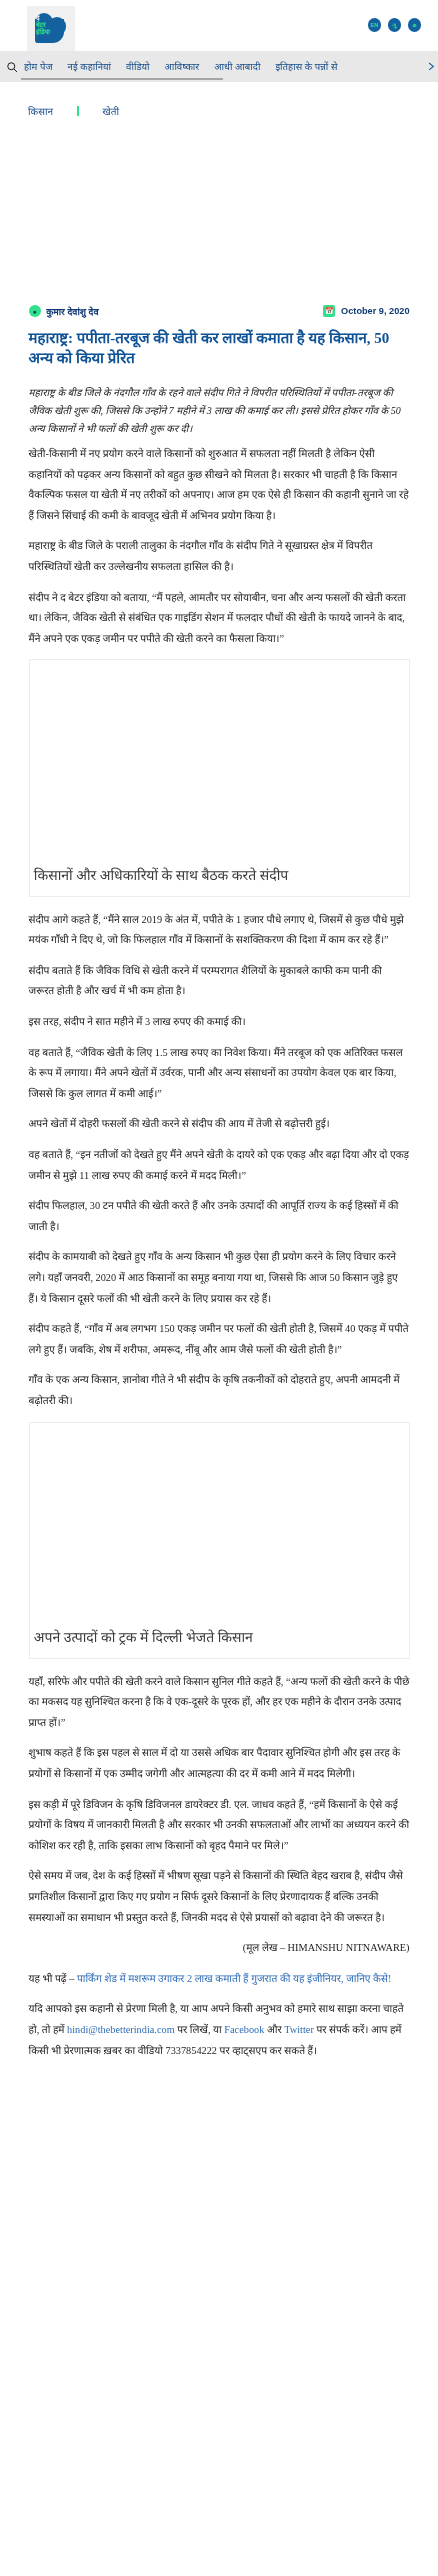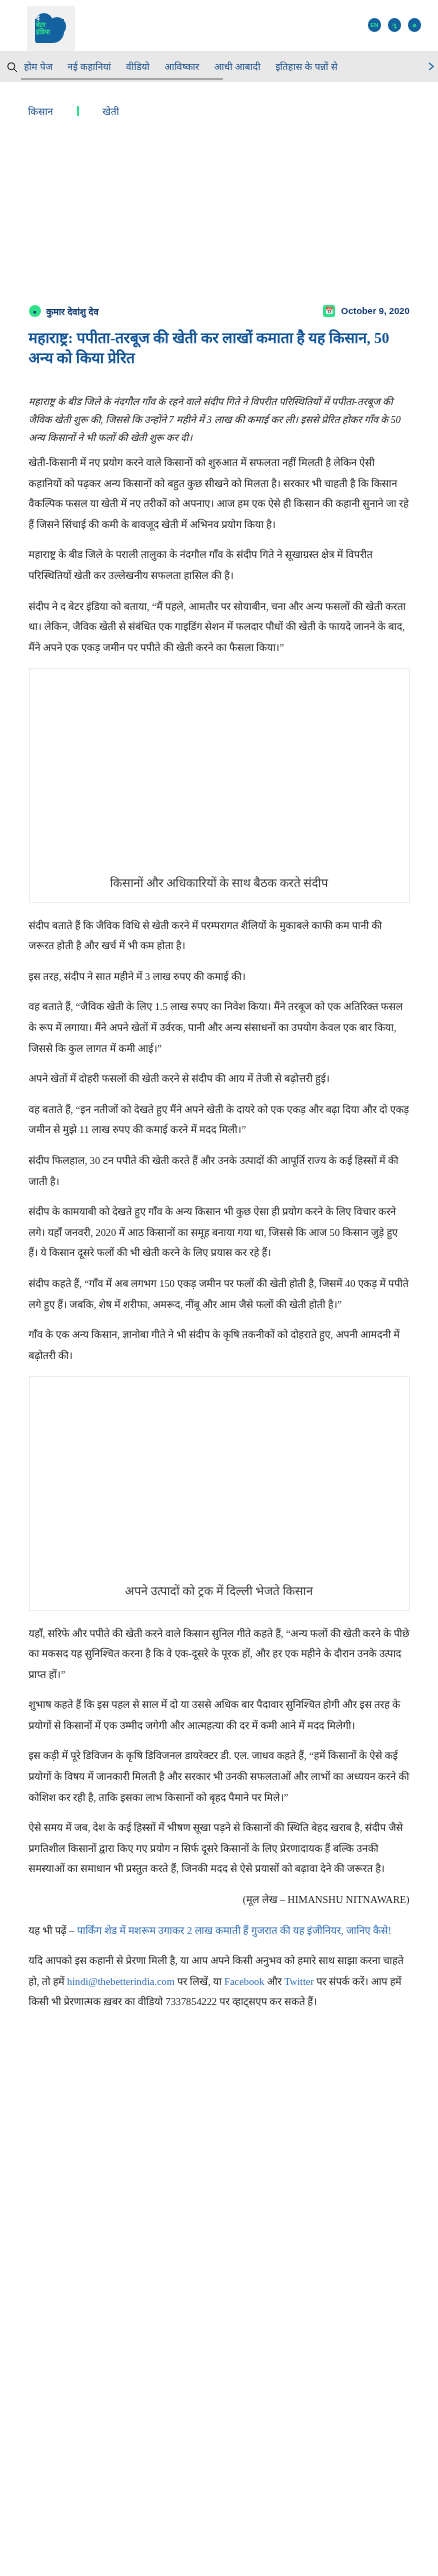--- a/index.html
+++ b/index.html
@@ -166,21 +166,21 @@
     font-family: "Liberation Serif", serif;
     font-size: 15px;
     line-height: 1.33;
     font-weight: 700;
     color: #0f5296;
   }
 
   
   .standfirst {
     width: 381px;
-    margin: 24px auto 0;
+    margin: 15px auto 0;
     font-style: italic;
     font-size: 10px;
     line-height: 1.82;
     color: #222222;
   }
 
   
   .article {
     width: 381px;
     margin: 0 auto;
@@ -201,22 +201,21 @@
     width: 381px;
     border: 0.7px solid #ececec;
     background: #ffffff;
   }
   figure.fig .imgbox {
     width: 100%;
     height: 198px;
     background: #ffffff;
   }
   figure.fig figcaption {
-    text-align: center;
-    font-size: 12px;
+    font-size: 14px;
     color: #3a3a3a;
     padding: 6.4px 4.3px 10px;
     line-height: 1.5;
   }
 
   .fig-tall .imgbox { height: 284px; }
 </style>
 </head>
 <body>
 
@@ -291,20 +290,21 @@
 
   <p>खेती-किसानी में नए प्रयोग करने वाले किसानों को शुरुआत में सफलता नहीं मिलती है लेकिन ऐसी कहानियों को पढ़कर अन्य किसानों को बहुत कुछ सीखने को मिलता है। सरकार भी चाहती है कि किसान वैकल्पिक फसल या खेती में नए तरीकों को अपनाए। आज हम एक ऐसे ही किसान की कहानी सुनाने जा रहे हैं जिसने सिंचाई की कमी के बावजूद खेती में अभिनव प्रयोग किया है।</p>
   <p>महाराष्ट्र के बीड जिले के पराली तालुका के नंदगौल गाँव के संदीप गिते ने सूखाग्रस्त क्षेत्र में विपरीत परिस्थितियों खेती कर उल्लेखनीय सफलता हासिल की है।</p>
   <p>संदीप ने द बेटर इंडिया को बताया, “मैं पहले, आमतौर पर सोयाबीन, चना और अन्य फसलों की खेती करता था। लेकिन, जैविक खेती से संबंधित एक गाइडिंग सेशन में फलदार पौधों की खेती के फायदे जानने के बाद, मैंने अपने एक एकड़ जमीन पर पपीते की खेती करने का फैसला किया।”</p>
 
   <figure class="fig">
     <div class="imgbox"></div>
     <figcaption>किसानों और अधिकारियों के साथ बैठक करते संदीप</figcaption>
   </figure>
 
+  <p>संदीप आगे कहते हैं, “मैंने साल 2019 के अंत में, पपीते के 1 हजार पौधे लगाए थे, जिसमें से कुछ पौधे मुझे मयंक गाँधी ने दिए थे, जो कि फिलहाल गाँव में किसानों के सशक्तिकरण की दिशा में काम कर रहे हैं।”</p>
   <p>संदीप बताते हैं कि जैविक विधि से खेती करने में परम्परागत शैलियों के मुकाबले काफी कम पानी की जरूरत होती है और खर्च में भी कम होता है।</p>
   <p>इस तरह, संदीप ने सात महीने में 3 लाख रुपए की कमाई की।</p>
   <p>वह बताते हैं, “जैविक खेती के लिए 1.5 लाख रुपए का निवेश किया। मैंने तरबूज को एक अतिरिक्त फसल के रूप में लगाया। मैंने अपने खेतों में उर्वरक, पानी और अन्य संसाधनों का उपयोग केवल एक बार किया, जिससे कि कुल लागत में कमी आई।”</p>
   <p>अपने खेतों में दोहरी फसलों की खेती करने से संदीप की आय में तेजी से बढ़ोत्तरी हुई।</p>
   <p>वह बताते हैं, “इन नतीजों को देखते हुए मैंने अपने खेती के दायरे को एक एकड़ और बढ़ा दिया और दो एकड़ जमीन से मुझे 11 लाख रुपए की कमाई करने में मदद मिली।”</p>
   <p>संदीप फिलहाल, 30 टन पपीते की खेती करते हैं और उनके उत्पादों की आपूर्ति राज्य के कई हिस्सों में की जाती है।</p>
   <p>संदीप के कामयाबी को देखते हुए गाँव के अन्य किसान भी कुछ ऐसा ही प्रयोग करने के लिए विचार करने लगे। यहाँ जनवरी, 2020 में आठ किसानों का समूह बनाया गया था, जिससे कि आज 50 किसान जुड़े हुए हैं। ये किसान दूसरे फलों की भी खेती करने के लिए प्रयास कर रहे हैं।</p>
   <p>संदीप कहते हैं, “गाँव में अब लगभग 150 एकड़ जमीन पर फलों की खेती होती है, जिसमें 40 एकड़ में पपीते लगे हुए हैं। जबकि, शेष में शरीफा, अमरूद, नींबू और आम जैसे फलों की खेती होती है।”</p>
   <p>गाँव के एक अन्य किसान, ज्ञानोबा गीते ने भी संदीप के कृषि तकनीकों को दोहराते हुए, अपनी आमदनी में बढ़ोतरी की।</p>
 

